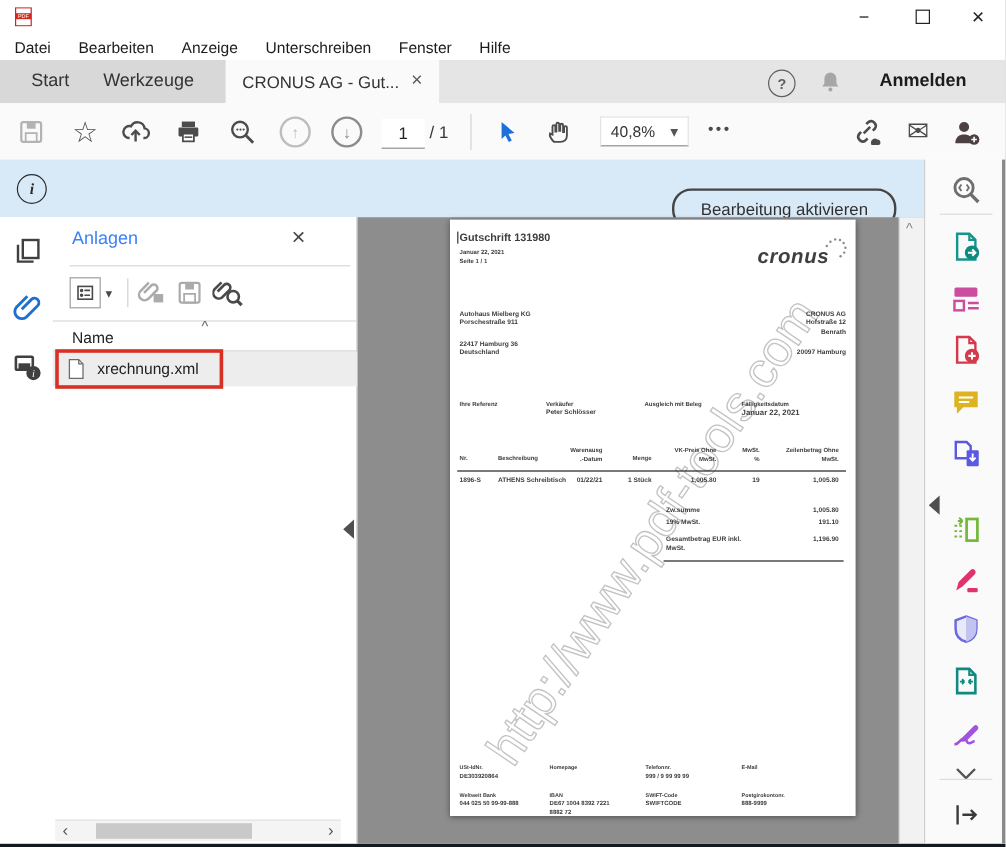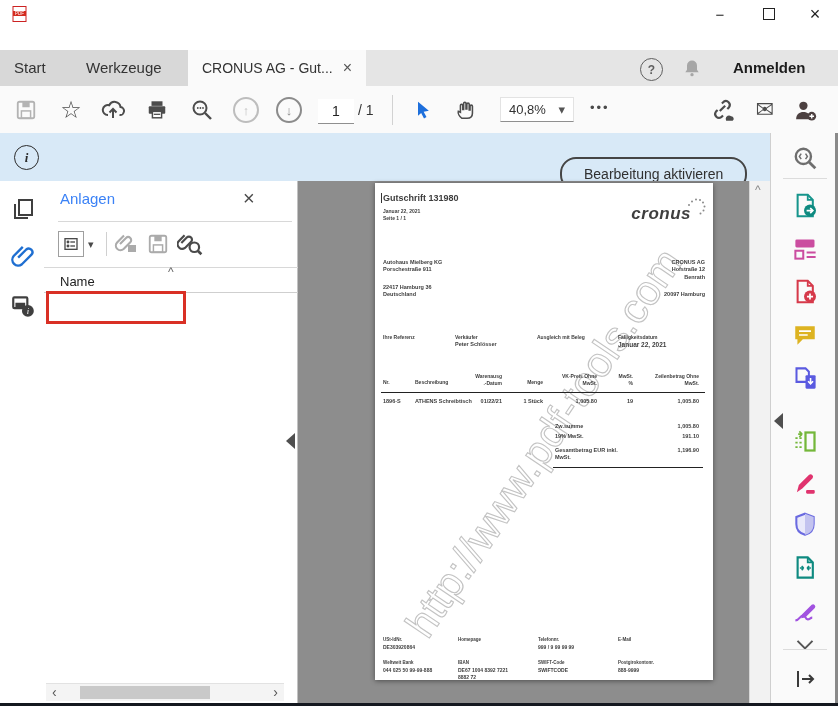--- a/index.html
+++ b/index.html
@@ -99,24 +99,32 @@
       <rect x="1" y="5" width="13" height="5" fill="#d42a1e"></rect>
       <text x="7.5" y="9.3" font-size="4.6" fill="#fff" text-anchor="middle" font-family="sans-serif">PDF</text>
     </svg>
     <span class="winbtn" style="left:703px;">−</span>
     <span class="winbtn" style="left:752px;">
         <span class="maxbox"></span>
       </span>
     <span class="winbtn" style="left:798px;font-size:18px;">×</span>
   </div>
 
+  <div class="abs menubar">
+    <span>Datei</span>
+    <span>Bearbeiten</span>
+    <span>Anzeige</span>
+    <span>Unterschreiben</span>
+    <span>Fenster</span>
+    <span>Hilfe</span>
+  </div>
 
   <div class="abs tabbar">
     <div class="abs tabbar-right"></div>
-    <span class="abs tab-label" style="left:14px;">Start</span>
+    <span class="abs tab-label" style="left:26px;">Start</span>
     <span class="abs tab-label" style="left:86px;">Werkzeuge</span>
     <div class="abs tab-doc">
       <span>CRONUS AG - Gut...</span>
       <span style="font-size:16px;color:#555;">×</span>
     </div>
     <div class="abs helpcircle" style="left:640px;top:8px;">
         <span>?</span>
       </div>
     <svg class="abs" style="left:682px;top:8px;" width="20" height="20" viewBox="0 0 24 24">
       <path d="M12 3a6 6 0 0 1 6 6v5l2 3H4l2-3V9a6 6 0 0 1 6-6z" fill="#a6a6a6"></path>
@@ -271,20 +279,27 @@
           <line x1="19.2" y1="18.2" x2="22.5" y2="21.5" stroke-width="2.4"></line>
         </svg>
     </span>
     <div class="panel-div2"></div>
 
     <div class="name-row">
       <span class="sort-caret">^</span>
       <span class="name-label">Name</span>
     </div>
 
+    <div class="attach-row">
+      <svg width="15" height="17" viewBox="0 0 20 24" style="margin-left:12px;">
+        <path d="M2 1h11l5 5v17H2z" fill="#fff" stroke="#6b6b6b" stroke-width="1.5"></path>
+        <path d="M13 1v5h5" fill="none" stroke="#6b6b6b" stroke-width="1.5"></path>
+      </svg>
+      <span class="attach-label">xrechnung.xml</span>
+    </div>
     <div class="redbox"></div>
 
     <div class="hscroll">
       <span class="harrow" style="left:6px;">‹</span>
       <div class="hthumb"></div>
       <span class="harrow" style="right:6px;">›</span>
     </div>
 
     <div class="collapse-left"></div>
   </div>

